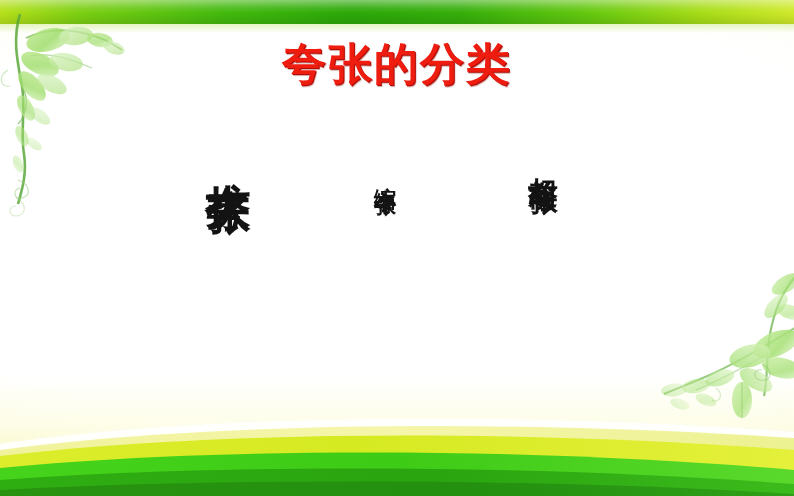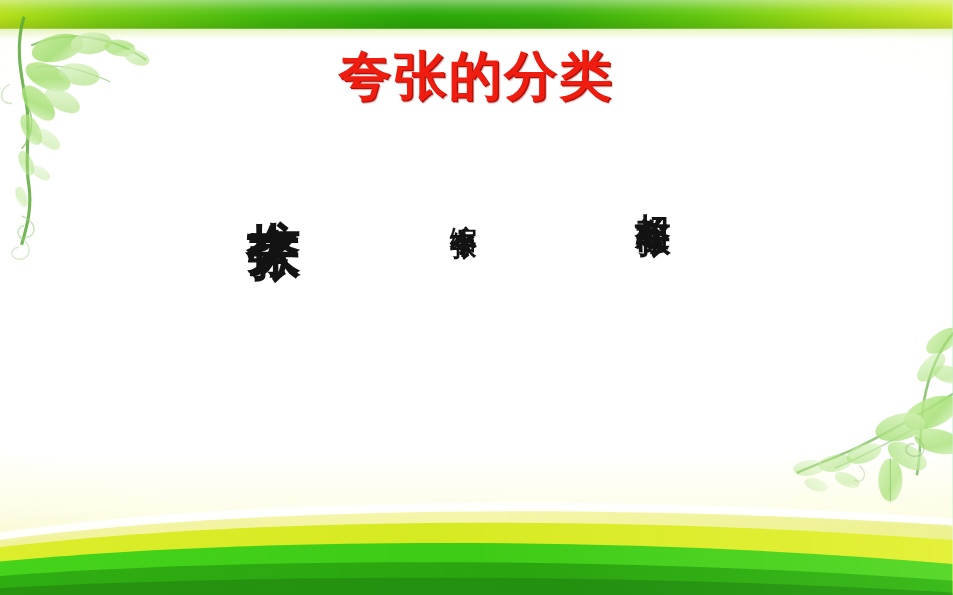--- a/index.html
+++ b/index.html
@@ -9,21 +9,21 @@
   }
   body {
     font-family: "Liberation Sans", sans-serif;
   }
 
   #slide {
     position: relative;
     width: 794px;
     height: 496px;
     overflow: hidden;
-    background: #86efac;
+    background: #e5e5e5;
   }
 
   
   .canvas {
     position: absolute;
     inset: 0;
     background:
       radial-gradient(120% 80% at 50% 45%, #ffffff 0%, #ffffff 55%, #fdfdf4 78%, #fbfbe8 100%);
   }
 

